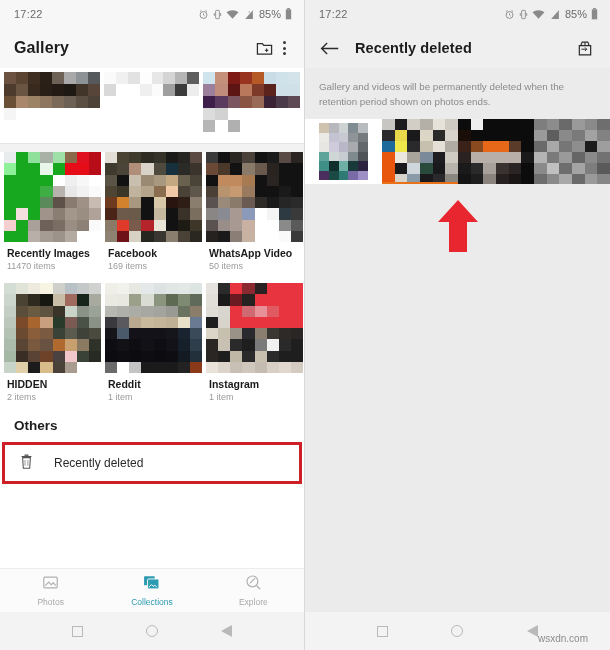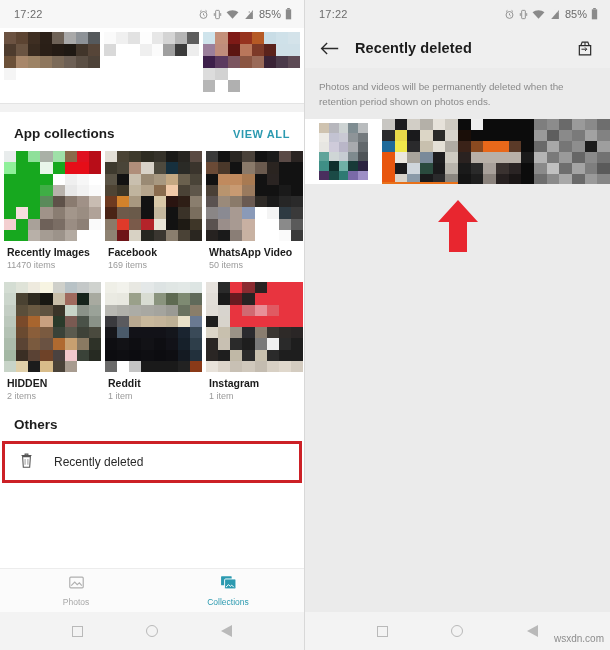--- a/index.html
+++ b/index.html
@@ -78,21 +78,21 @@
     border-top:1px solid #ececec;
   }
   .navitem { flex:1; display:flex; flex-direction:column; align-items:center; justify-content:center; gap:2px; cursor:pointer; }
   .navitem .nl { font-size:8.5px; color:#a8a8a8; }
   .navitem.active .nl { color:#2c9ab0; }
 
   .sysnav { height:38px; flex:0 0 38px; background:#f3f3f3; display:flex; align-items:center; justify-content:space-around; padding:0 40px; position:relative; }
   .sq { width:11px; height:11px; border:1.4px solid #b9b9b9; }
   .ci { width:12px; height:12px; border:1.4px solid #b9b9b9; border-radius:50%; }
   .tr { width:0; height:0; border-top:6.5px solid transparent; border-bottom:6.5px solid transparent; border-right:11px solid #b9b9b9; }
-  .watermark { position:absolute; right:6px; bottom:6px; font-size:10px; color:#8d8d8d; }
+  .watermark { position:absolute; right:22px; bottom:6px; font-size:10px; color:#8d8d8d; }
 
   
   .body-right { flex:1; background:#ebebeb; display:flex; flex-direction:column; position:relative; }
   .notice { padding:12px 14px 10px 14px; font-size:9.8px; line-height:1.5; color:#8a8a8a; background:#ebebeb; }
   .rstrip { height:65px; display:flex; background:#fff; }
   .rstrip .rs { height:65px; overflow:hidden; position:relative; }
   .rs-underline { position:absolute; left:0; right:0; bottom:0; height:2px; background:#e8711a; }
   .arrow-wrap { margin:14px auto 0 auto; width:46px; }
   .mosaic { display:grid; width:100%; height:100%; }
 </style>
@@ -122,20 +122,35 @@
           <text x="10" y="7" font-size="6" fill="#8a8a8a">x</text>
         </svg>
       <span class="status-batt">85%</span>
       <svg width="7" height="12" viewBox="0 0 10 18">
           <rect x="3" y="0" width="4" height="2" fill="#8a8a8a"></rect>
           <rect x="1" y="2" width="8" height="15" fill="#8a8a8a"></rect>
         </svg>
     </span>
   </div>
 
+  <div class="appbar">
+    <span class="appbar-title">Gallery</span>
+    <span class="appbar-spacer"></span>
+    <span class="iconbtn">
+      <svg width="17" height="17" viewBox="0 0 24 24">
+          <path d="M2 5h7l2 2.5h11V20H2Z" fill="none" stroke="#2e2e2e" stroke-width="1.8"></path>
+          <path d="M15 12v5M12.5 14.5h5" stroke="#2e2e2e" stroke-width="1.6"></path>
+        </svg>
+    </span>
+    <span class="dots">
+        <i></i>
+        <i></i>
+        <i></i>
+      </span>
+  </div>
 
   <div class="body-left">
 
     <div class="topstrip">
       <div class="ts" style="width:96px">
         <div class="mosaic" style="grid-template-columns:repeat(8,1fr);grid-template-rows:repeat(5,1fr);height:60px;">
           <i style="background:#6b5241"></i>
             <i style="background:#5c4432"></i>
             <i style="background:#3e2e22"></i>
             <i style="background:#2b2018"></i>
@@ -263,24 +278,20 @@
             <i style="background:#fff"></i>
             <i style="background:#fff"></i>
             <i style="background:#fff"></i>
         </div>
       </div>
     </div>
 
     <div class="divider"></div>
     <div class="gap"></div>
 
-    <div class="section-head">
-      <span class="section-title">App collections</span>
-      <span class="view-all">VIEW ALL</span>
-    </div>
 
     <div class="grid-row">
       <div class="tile">
         <div class="thumb">
           <div class="mosaic" style="grid-template-columns:repeat(8,1fr);grid-template-rows:repeat(8,1fr);height:90px;">
             <i style="background:#e8ecec"></i>
               <i style="background:#17a81f"></i>
               <i style="background:#8fe09a"></i>
               <i style="background:#a9b0a6"></i>
               <i style="background:#9fe0a8"></i>
@@ -743,20 +754,28 @@
       <span class="nl">Photos</span>
     </div>
     <div class="navitem active">
       <span><svg width="17" height="17" viewBox="0 0 24 24">
             <rect x="1.5" y="3" width="15" height="13" rx="1" fill="#2c9ab0"></rect>
             <rect x="6.5" y="7" width="16" height="14" rx="1.5" fill="#2c9ab0" stroke="#ffffff" stroke-width="1.3"></rect>
             <path d="M8.5 18.5l3.5-3.5 2.5 2.5 2-1.8 3 3" fill="none" stroke="#ffffff" stroke-width="1.4"></path>
           </svg></span>
       <span class="nl">Collections</span>
     </div>
+    <div class="navitem">
+      <span><svg width="17" height="17" viewBox="0 0 24 24">
+            <circle cx="10.5" cy="10.5" r="7.7" fill="none" stroke="#b0b0b0" stroke-width="1.7"></circle>
+            <path d="M16.5 16.5l5 5" stroke="#b0b0b0" stroke-width="1.8"></path>
+            <path d="M7 13l3-4 4-3-3 4Z" fill="none" stroke="#b0b0b0" stroke-width="1.3"></path>
+          </svg></span>
+      <span class="nl">Explore</span>
+    </div>
   </div>
 
   <div class="sysnav">
     <span class="sq"></span>
     <span class="ci"></span>
     <span class="tr"></span>
   </div>
 </div>
 
 <div class="panel right">
@@ -800,21 +819,21 @@
       <svg width="16" height="17" viewBox="0 0 22 24">
           <path d="M3 8h16v13H3Z" fill="none" stroke="#2b2b2b" stroke-width="1.7"></path>
           <path d="M5 8 L7 3 h8 l2 5" fill="none" stroke="#2b2b2b" stroke-width="1.6"></path>
           <path d="M11 3v4" stroke="#2b2b2b" stroke-width="1.5"></path>
           <path d="M6 13h7M11 10.5l2.5 2.5L11 15.5" fill="none" stroke="#2b2b2b" stroke-width="1.4"></path>
         </svg>
     </span>
   </div>
 
   <div class="body-right">
-    <div class="notice">Photos and videos will be permanently deleted when the retention period shown on photos ends.</div>
+    <div class="notice">Gallery and videos will be permanently deleted when the retention period shown on photos ends.</div>
 
     <div class="rstrip">
       <div class="rs" style="width:77px">
         <div class="mosaic" style="grid-template-columns:repeat(5,1fr);grid-template-rows:repeat(6,1fr);height:65px;background:#fff;padding:4px 14px;">
           <i style="background:#cfc3b0"></i>
             <i style="background:#b7b7bd"></i>
             <i style="background:#cdd3d3"></i>
             <i style="background:#7f8d92"></i>
             <i style="background:#b9bcbe"></i>
           <i style="background:#eceae5"></i>

